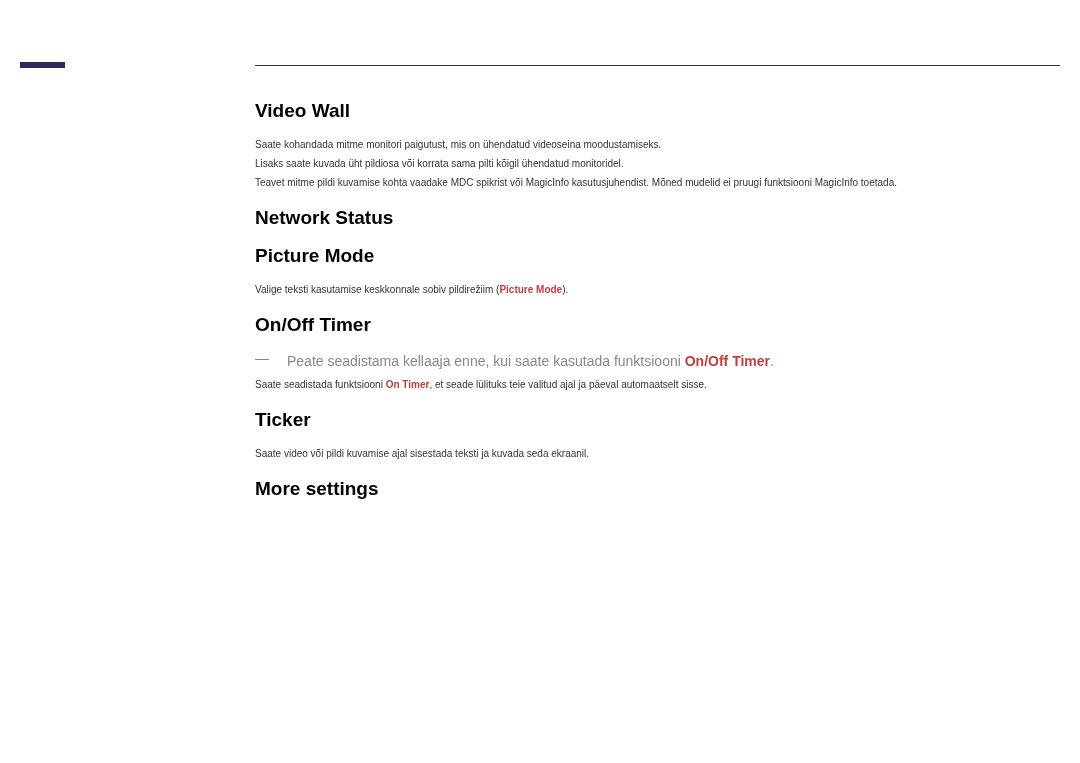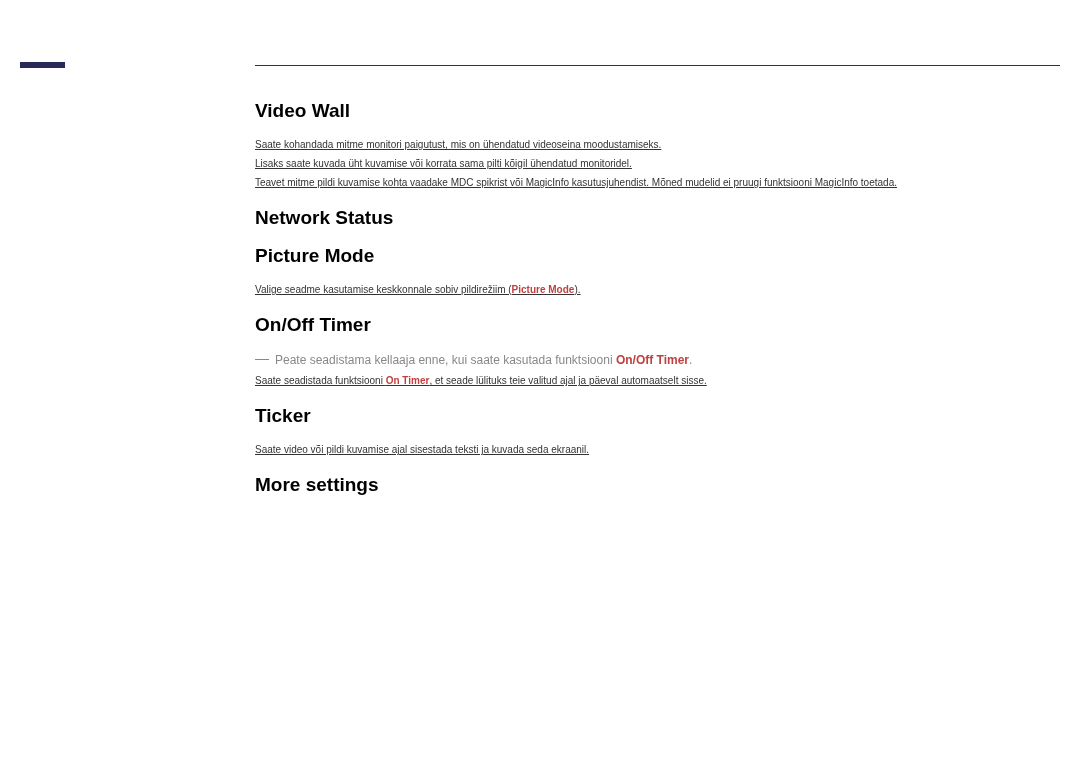--- a/index.html
+++ b/index.html
@@ -44,62 +44,62 @@
     margin-top: 16px;
   }
   h2:first-child {
     margin-top: 0;
   }
   p {
     font-size: 10px;
     color: #333;
     line-height: 1.7;
     margin-bottom: 2px;
-    text-decoration: underline;
   }
   .highlight {
     color: #c04040;
     font-weight: bold;
   }
   .note-row {
     display: flex;
     align-items: flex-start;
     gap: 6px;
     margin-bottom: 2px;
   }
   .note-dash {
     font-size: 14px;
     color: #888;
     line-height: 1;
     margin-top: 1px;
   }
   .note-text {
-    font-size: 12px;
+    font-size: 14px;
     color: #888;
     line-height: 1.7;
+    margin-left: 12px;
   }
 </style>
 </head>
 <body>
 
 <div class="accent-bar"></div>
 <div class="top-line"></div>
 
 <div class="content">
 
   <h2>Video Wall</h2>
   <p>Saate kohandada mitme monitori paigutust, mis on ühendatud videoseina moodustamiseks.</p>
-  <p>Lisaks saate kuvada üht kuvamise või korrata sama pilti kõigil ühendatud monitoridel.</p>
+  <p>Lisaks saate kuvada üht pildiosa või korrata sama pilti kõigil ühendatud monitoridel.</p>
   <p>Teavet mitme pildi kuvamise kohta vaadake MDC spikrist või MagicInfo kasutusjuhendist. Mõned mudelid ei pruugi funktsiooni MagicInfo toetada.</p>
 
   <h2>Network Status</h2>
 
   <h2>Picture Mode</h2>
   <p>
-    <span>Valige seadme kasutamise keskkonnale sobiv pildirežiim (</span><span class="highlight">Picture Mode</span><span>).</span>
+    <span>Valige teksti kasutamise keskkonnale sobiv pildirežiim (</span><span class="highlight">Picture Mode</span><span>).</span>
   </p>
 
   <h2>On/Off Timer</h2>
   <div class="note-row">
     <span class="note-dash">―</span>
     <span class="note-text">
       <span>Peate seadistama kellaaja enne, kui saate kasutada funktsiooni </span><span class="highlight">On/Off Timer</span><span>.</span>
     </span>
   </div>
   <p>

